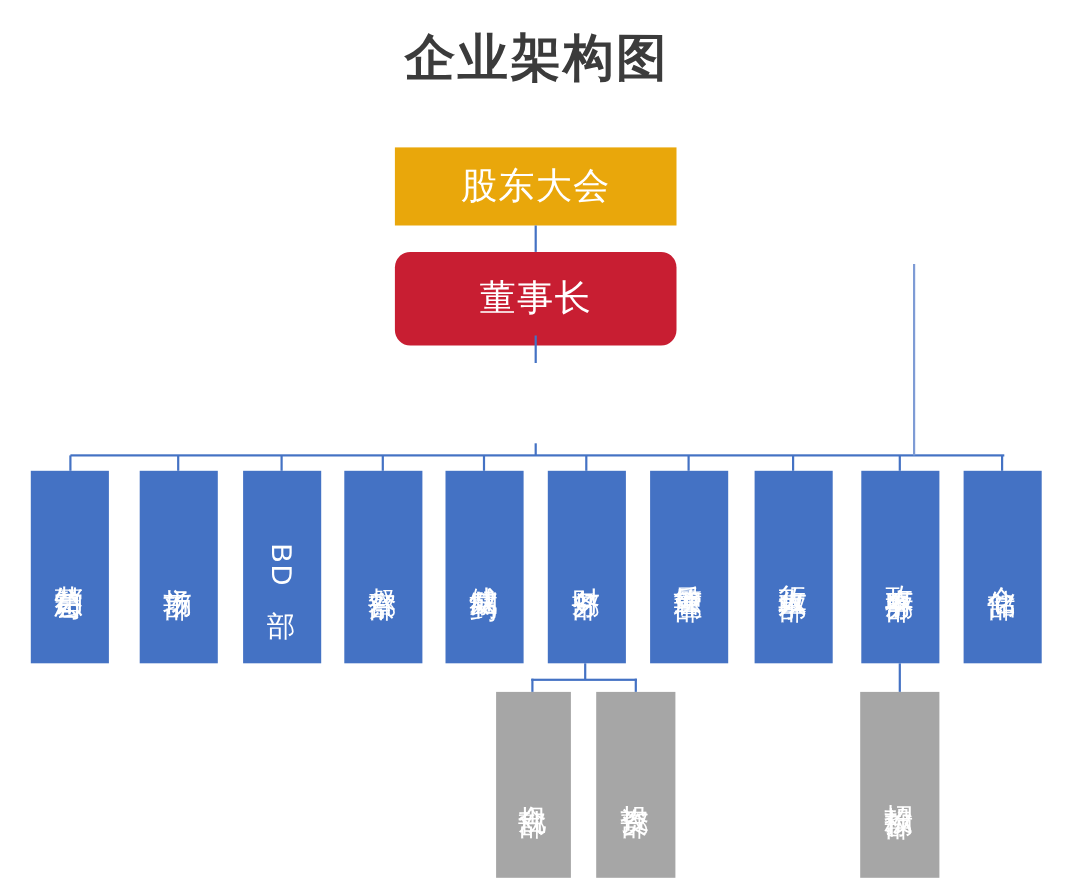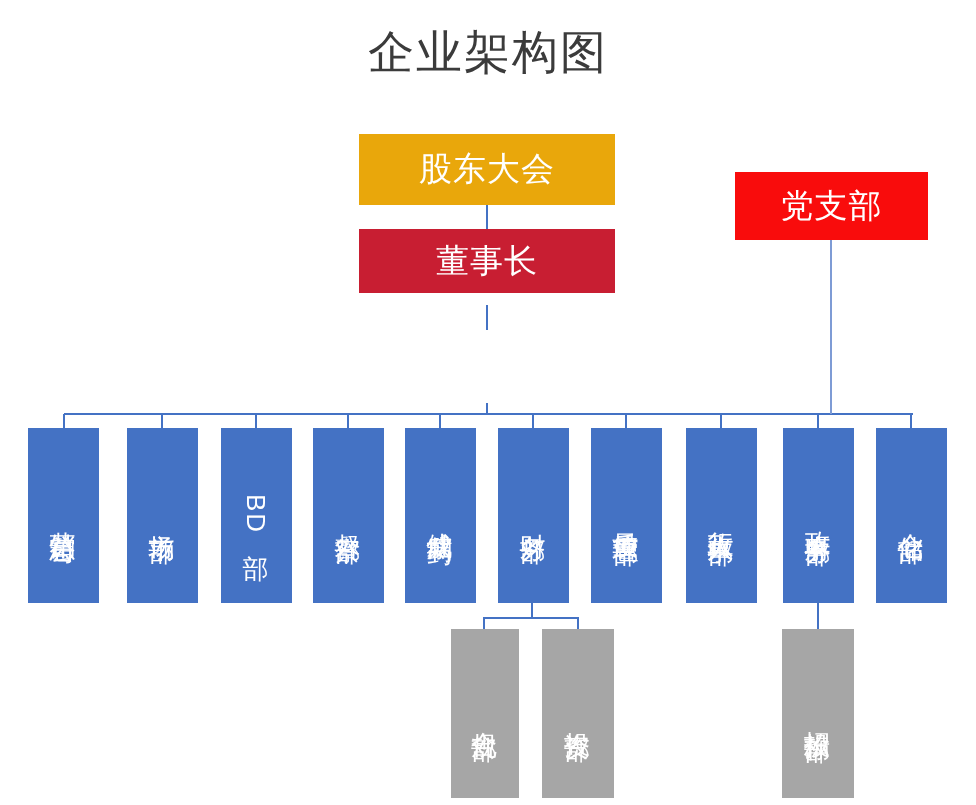--- a/index.html
+++ b/index.html
@@ -6,32 +6,32 @@
   #canvas{
     position:relative;
     width:976px;height:805px;
     background:#ffffff;
     font-family:"Liberation Sans","DejaVu Sans",sans-serif;
     overflow:hidden;
   }
   .title{
     position:absolute;left:0;top:22px;width:976px;
     text-align:center;
-    font-size:46px;font-weight:normal;
+    font-size:46px;font-weight:bold;
     color:var(--title_text,#3B3B3B);
     letter-spacing:2px;
   }
   .node{
     position:absolute;
     display:flex;align-items:center;justify-content:center;
     color:var(--box_text,#fff);
   }
   .top-node{font-size:33px;letter-spacing:1px;}
   .n-shareholders{left:359px;top:134px;width:256px;height:71px;background:var(--gold,#E9A70B);text-align:right;}
-  .n-chairman{left:359px;top:229px;width:256px;height:64px;background:var(--crimson,#C81E32);}
+  .n-chairman{left:359px;top:229px;width:256px;height:85px;background:var(--crimson,#C81E32);border-radius:14px;}
   .n-gm{left:361px;top:330px;width:252px;height:74px;background:var(--teal,#259086);}
   .n-party{left:735px;top:172px;width:193px;height:68px;background:var(--red,#F90C0C);}
   .dept{
     top:428px;width:71px;height:175px;
     background:var(--dept_blue,#4472C4);
     font-size:26px;
   }
   .vtext{
     writing-mode:vertical-rl;
     text-orientation:mixed;
@@ -54,23 +54,20 @@
 
 <div id="canvas">
 
   <div class="title">企业架构图</div>
 
   <div class="node top-node n-shareholders">
     <span>股东大会</span>
   </div>
   <div class="node top-node n-chairman">
     <span>董事长</span>
-  </div>
-  <div class="node top-node n-party">
-    <span>党支部</span>
   </div>
 
   <div class="line" style="left:486px;top:205px;width:2px;height:24px;"></div>
   <div class="line" style="left:486px;top:305px;width:2px;height:25px;"></div>
   <div class="line" style="left:486px;top:403px;width:2px;height:11px;"></div>
 
   <div class="line" style="left:64px;top:413px;width:849px;height:2px;"></div>
 
   <div class="line" style="left:63px;top:414px;width:2px;height:14px;"></div>
   <div class="line" style="left:161px;top:414px;width:2px;height:14px;"></div>

